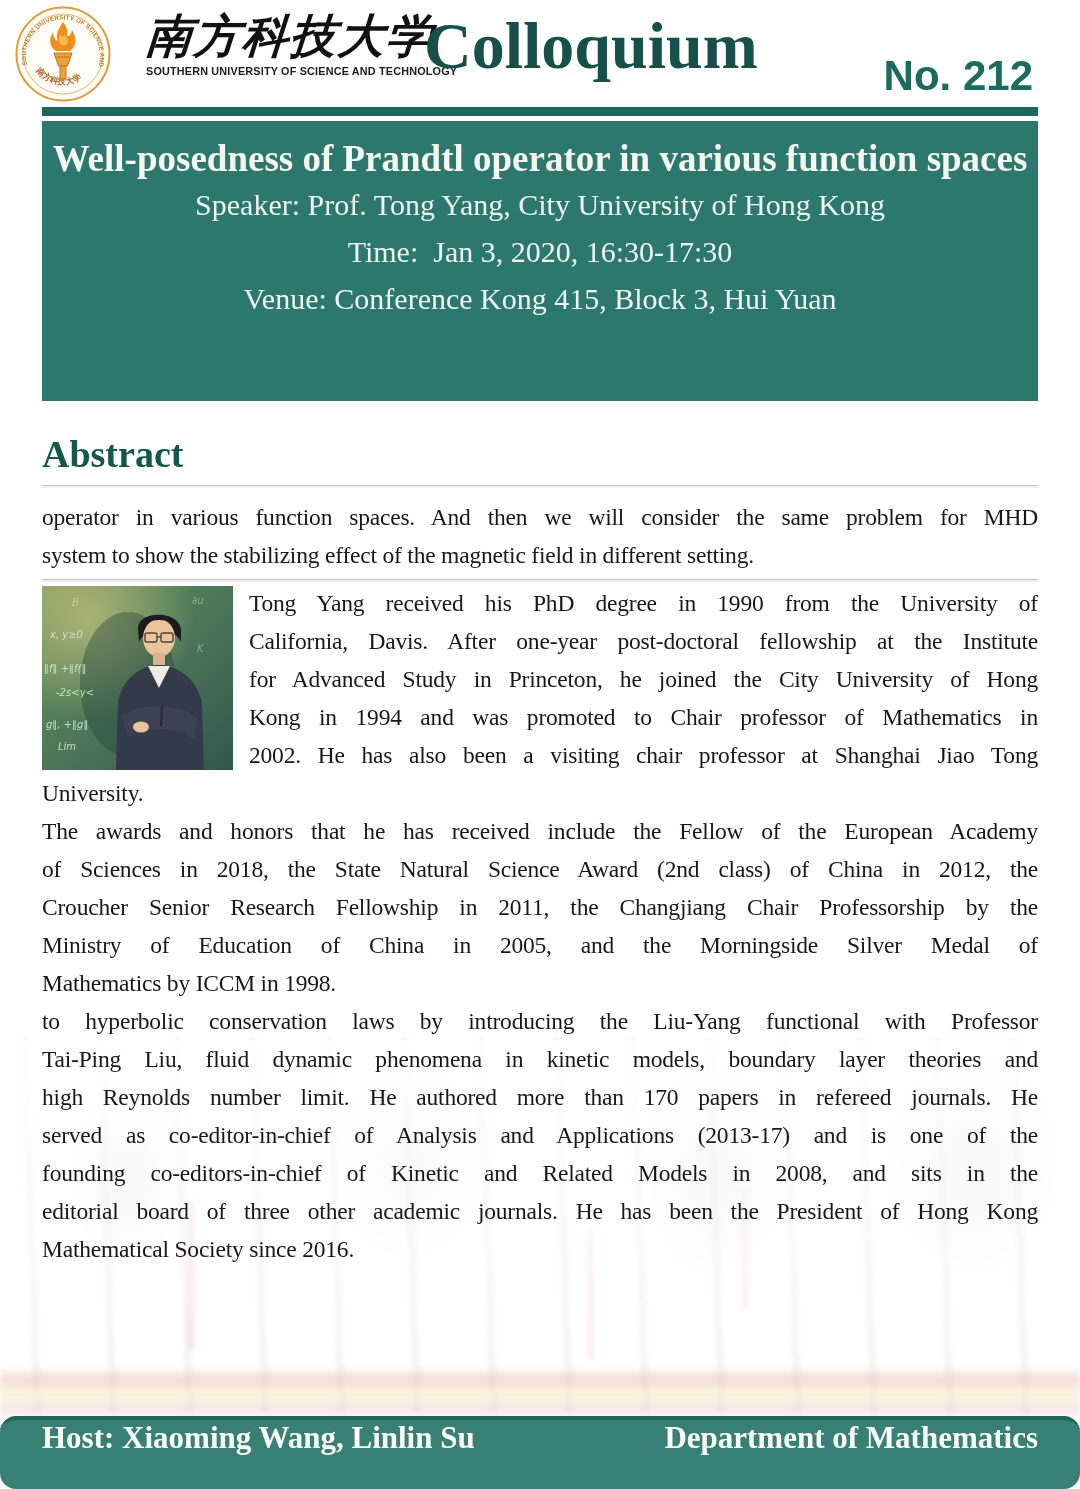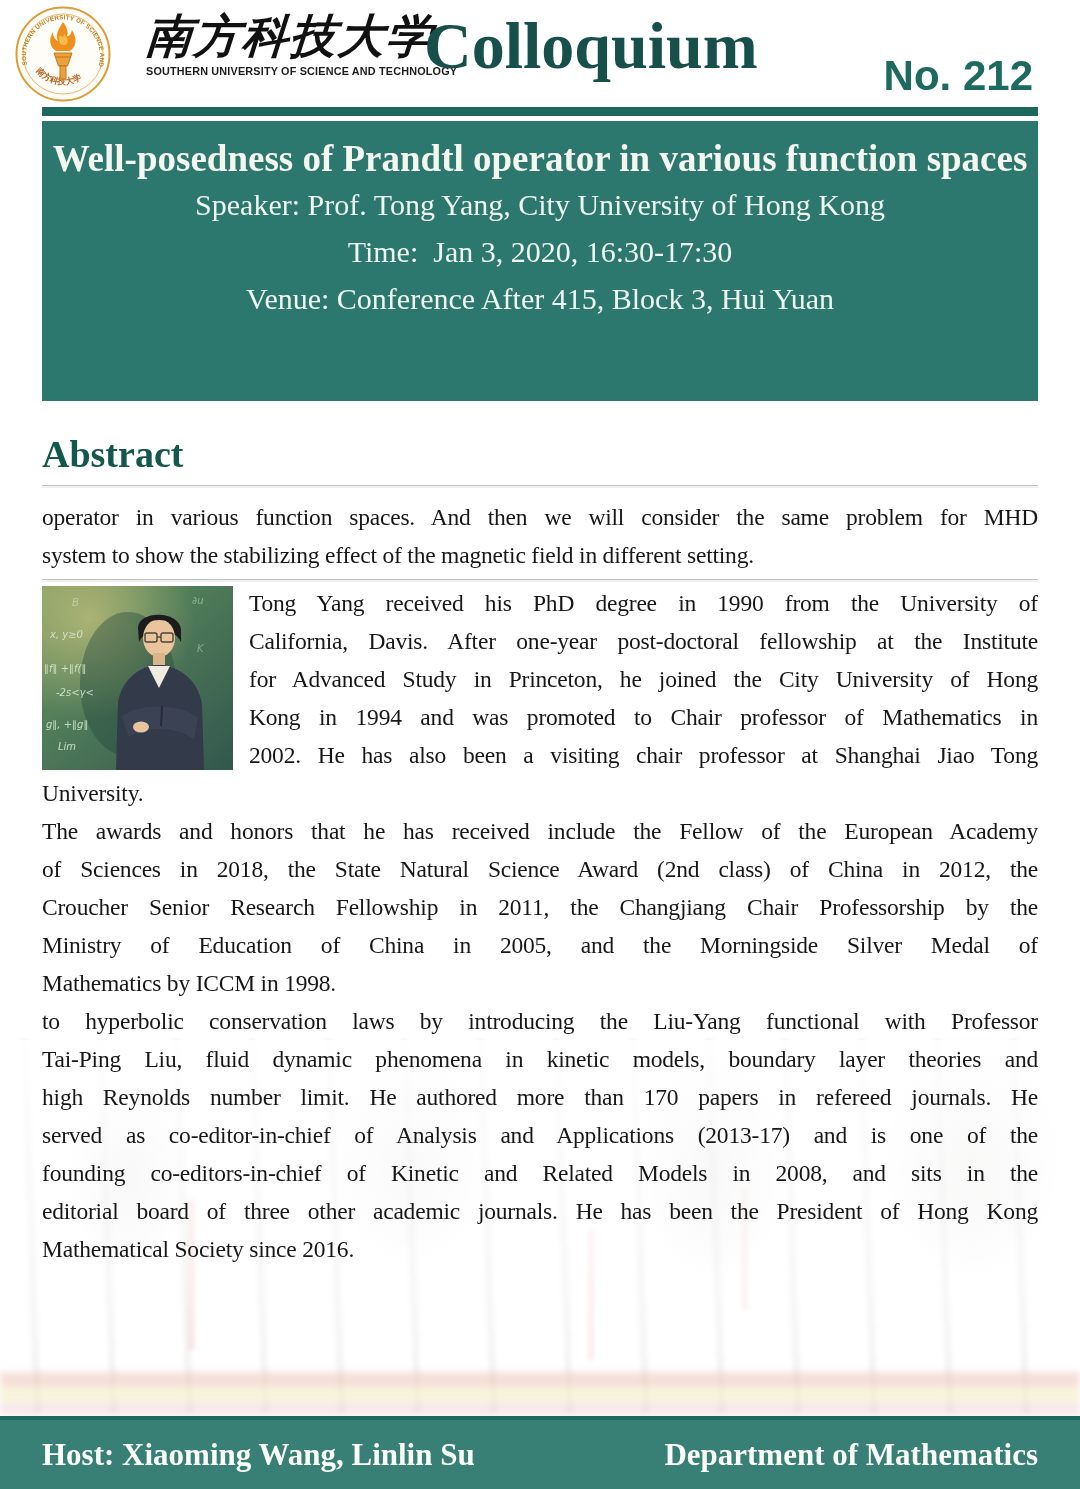--- a/index.html
+++ b/index.html
@@ -50,22 +50,22 @@
       radial-gradient(110px 170px at 66% 32%,rgba(110,122,104,.22),rgba(110,122,104,0) 70%),
       radial-gradient(130px 180px at 90% 30%,rgba(118,128,108,.24),rgba(118,128,108,0) 70%),
       repeating-linear-gradient(88deg,rgba(255,255,255,0) 0 34px,rgba(104,112,100,.15) 34px 41px,rgba(255,255,255,0) 41px 76px);}
   .wm-flowers{position:absolute;left:0;right:0;top:332px;height:44px;filter:blur(3px);
     background:linear-gradient(rgba(224,146,126,.55) 0 35%,rgba(236,222,150,.6) 35% 70%,rgba(228,168,178,.45) 70% 100%);}
   .wm-haze{position:absolute;inset:0;
     background:linear-gradient(rgba(255,255,255,.95),rgba(255,255,255,.62) 55%,rgba(255,255,255,.30));}
   
   .footer{position:absolute;left:0;right:0;bottom:0;height:73px;z-index:2;box-sizing:border-box;
           background:rgba(45,120,110,.95);border-top:4px solid var(--teal_dark,#1d685d);
-          display:flex;justify-content:space-between;align-items:center;padding:0 42px;
-          font-weight:700;font-size:31px;color:#fbfdf8;}
+          display:flex;justify-content:space-between;padding:0 42px;
+          font-weight:700;font-size:31px;color:#fbfdf8;border-radius:16px;}
 </style>
 </head>
 <body>
 
 <div class="page">
 
   <div class="wm">
     <div class="wm-trees"></div>
     <div class="wm-flowers"></div>
     <div class="wm-haze"></div>
@@ -99,21 +99,21 @@
     <div class="issue">No. 212</div>
   </div>
 
   <div class="topbar"></div>
   <div class="gap5"></div>
   <div class="banner">
     <h1>Well-posedness of Prandtl operator in various function spaces</h1>
     <div class="blines">
       <p class="bline">Speaker: Prof. Tong Yang, City University of Hong Kong</p>
       <p class="bline">Time:  Jan 3, 2020, 16:30-17:30</p>
-      <p class="bline">Venue: Conference After 415, Block 3, Hui Yuan</p>
+      <p class="bline">Venue: Conference Kong 415, Block 3, Hui Yuan</p>
     </div>
   </div>
 
   <div class="main">
     <h2 class="sect-h">Abstract</h2>
     <div class="hrule"></div>
     <div class="textblock">
       <div class="jline">operator in various function spaces. And then we will consider the same problem for MHD</div>
       <div class="jline last">system to show the stabilizing effect of the magnetic field in different setting.</div>
     </div>

